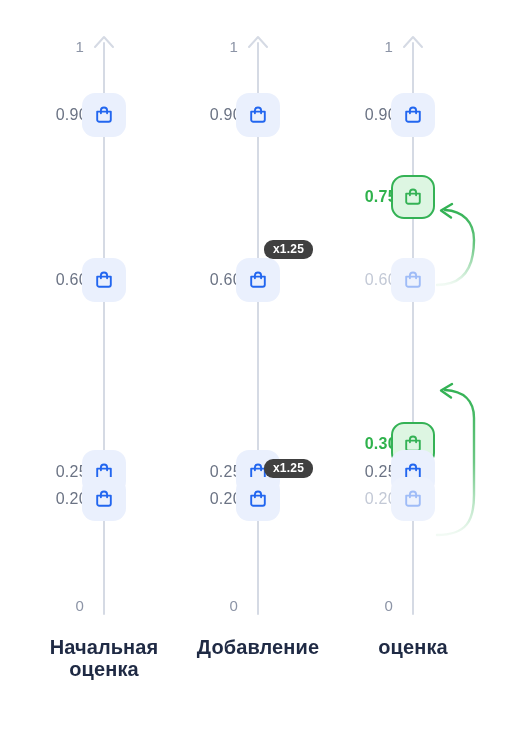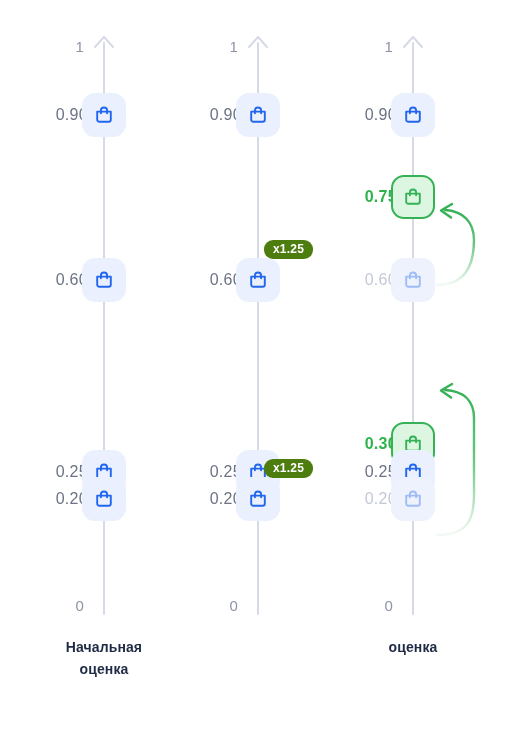--- a/index.html
+++ b/index.html
@@ -98,21 +98,21 @@
     background:#ddf6e2;
     border:2px solid #34b255;
     border-radius:13px;
   }
 
   
   .badge{
     position:absolute;
     left:92px;
     top:-18px;
-    background:#4d7c0f;
+    background:#404040;
     color:#ffffff;
     font-size:12px;
     font-weight:700;
     letter-spacing:.2px;
     padding:3px 9px 4px 9px;
     border-radius:9px;
     line-height:1;
     white-space:nowrap;
   }
 
@@ -124,21 +124,21 @@
     pointer-events:none;
   }
 
   
   .caption{
     position:absolute;
     left:0;
     top:636px;
     width:172px;
     text-align:center;
-    font-size:14px;
+    font-size:20px;
     font-weight:700;
     color:#1f2a44;
     line-height:22px;
     letter-spacing:.1px;
   }
 </style>
 </head>
 <body>
 
 <div class="board">
@@ -250,20 +250,21 @@
           <span>
             <svg width="24" height="24" viewBox="0 0 24 24" fill="none">
               <path d="M5.2 8.6h13.6v8.1a2.1 2.1 0 0 1-2.1 2.1H7.3a2.1 2.1 0 0 1-2.1-2.1V8.6z" stroke="#2266ef" stroke-width="1.9" stroke-linejoin="round"></path>
               <path d="M8.9 10.2V7.6a3.1 3.1 0 0 1 6.2 0v2.6" stroke="#2266ef" stroke-width="1.9" stroke-linecap="round"></path>
             </svg>
           </span>
         </div>
         <div class="badge">x1.25</div>
       </div>
       <div class="caption">
+        <div>Добавление</div>
       </div>
     </div>
     <div class="col col-2">
       <div class="axis"></div>
       <div class="axis-head">
         <svg width="26" height="20" viewBox="0 0 26 20" fill="none">
           <path d="M4 14 L13 4 L22 14" stroke="#d5dae4" stroke-width="2" stroke-linecap="round" stroke-linejoin="round"></path>
         </svg>
       </div>
       <div class="tick-top">1</div>

